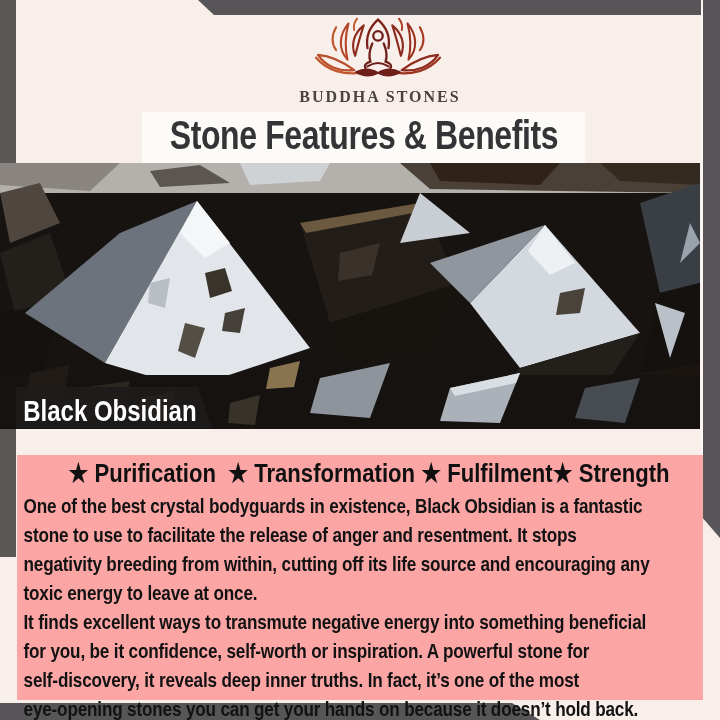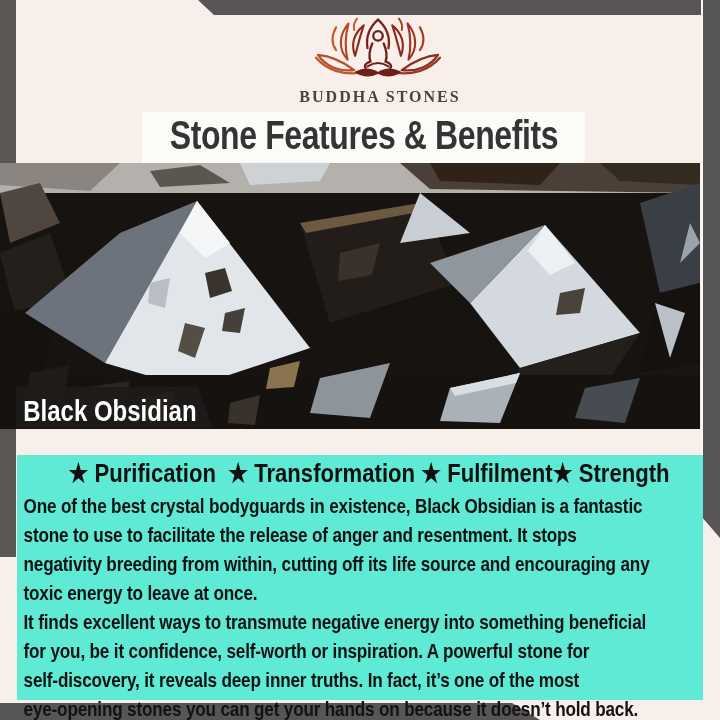--- a/index.html
+++ b/index.html
@@ -39,21 +39,21 @@
   .stone-label{position:absolute;left:16px;top:387px;width:196px;height:41px;
       background:rgba(30,27,27,0.93);z-index:6;
       clip-path:polygon(0 0,182px 0,100% 100%,0 100%);
       display:flex;align-items:flex-end;}
   .stone-label span{font-size:30px;font-weight:700;color:#ffffff;
       white-space:nowrap;padding-left:9px;transform:scaleX(0.8);
       transform-origin:left center;}
 
   
   .text-box{position:absolute;left:17px;top:455px;width:686px;height:245px;
-      background:#5eead4;}
+      background:#fca5a5;}
   .benefits-heading{margin-top:3px;width:686px;text-align:center;
       font-size:26px;font-weight:700;color:#101010;white-space:pre;
       transform:scaleX(0.85);transform-origin:center;}
   .body-text{margin-top:2px;padding-left:8px;width:840px;
       transform:scaleX(0.815);transform-origin:0 0;}
   .body-text .line{font-size:21px;line-height:29px;font-weight:700;
       color:#121212;white-space:nowrap;letter-spacing:-0.2px;}
 </style>
 </head>
 <body>

